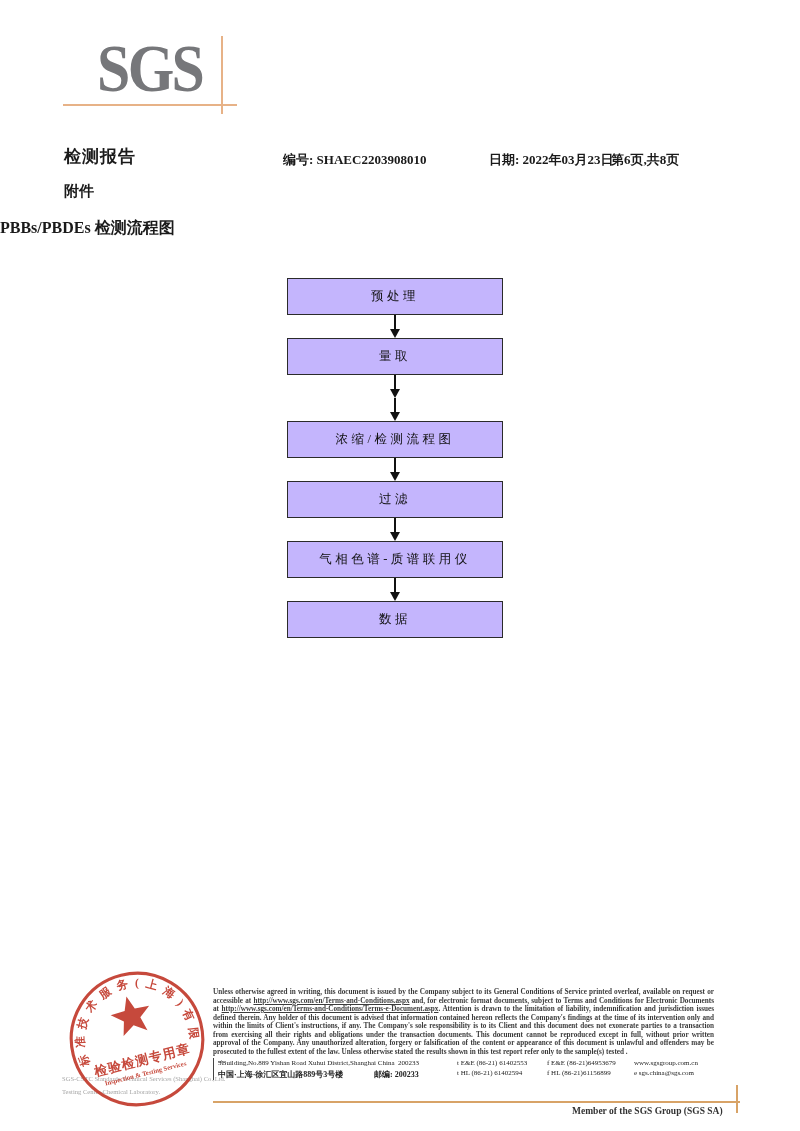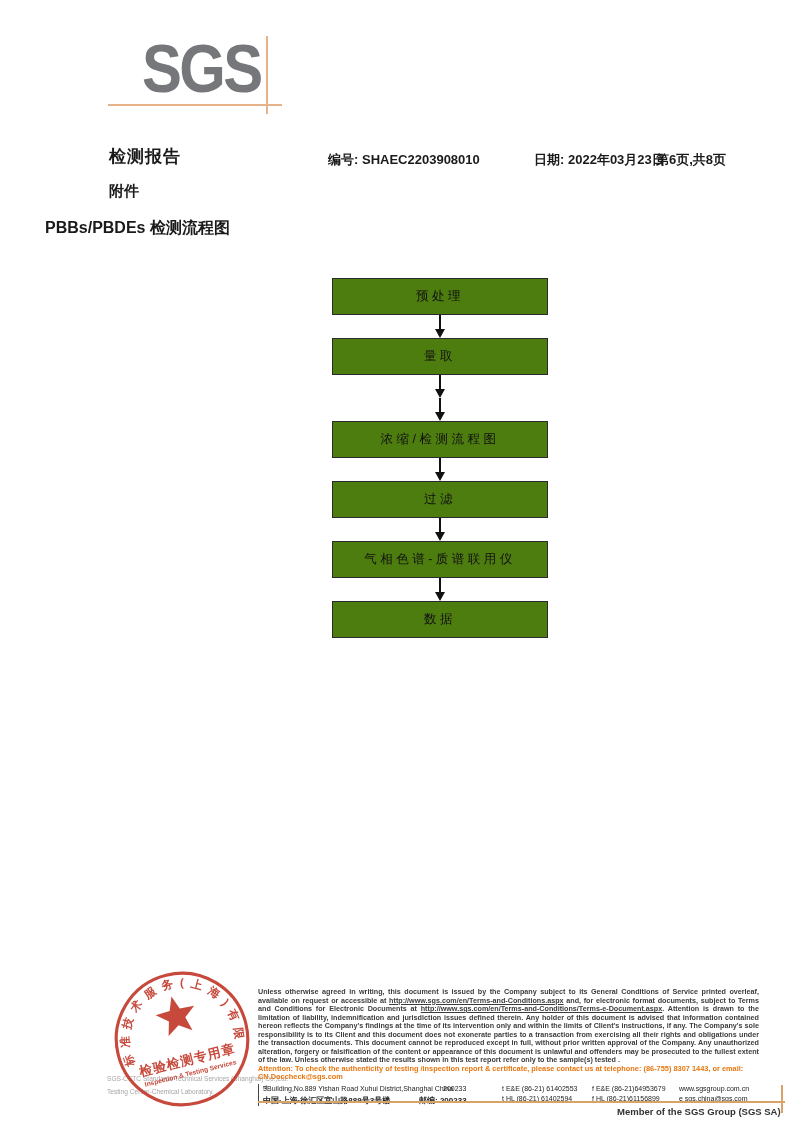--- a/index.html
+++ b/index.html
@@ -1,18 +1,18 @@
 <!DOCTYPE html>
 <html><head>
 <meta charset="utf-8">
 <style>
   html,body{margin:0;padding:0;background:#ffffff;}
   .page{
     position:relative; width:753px; height:1131px; background:#ffffff;
-    font-family:Liberation Sans, sans-serif; color:#1a1a1a; overflow:hidden;margin-left:45px;
+    font-family:Liberation Serif, serif; color:#1a1a1a; overflow:hidden;
   }
   
   .sgs-logo-text{
     position:absolute; left:97px; top:34px; font-size:68px; line-height:1;
     font-weight:bold; color:#76777a; letter-spacing:-3px;
     transform:scaleX(.88); transform-origin:left top;
   }
   .logo-hline{position:absolute; left:63px; top:104px; width:174px; height:2px; background:#e7b287;}
   .logo-vline{position:absolute; left:221px; top:36px; width:2px; height:78px; background:#e7b287;}
   
@@ -20,21 +20,21 @@
   .hdr-item{position:absolute; top:151px; font-size:13px; font-weight:600; white-space:nowrap;text-align:center;}
   .hdr-no{left:283px;} .hdr-date{left:489px;} .hdr-page{left:611px;}
   .attachment{position:absolute; left:64px; top:182px; font-size:15px; font-weight:bold;}
   
   .flow-title{position:absolute; left:0; top:218px; width:800px; text-align:left;
     font-size:16px; font-weight:bold;}
   .flowchart{position:absolute; left:287px; top:278px; width:216px;}
   .flow-box{
     box-sizing:border-box; width:216px; height:37px; border:1.5px solid #2b2b2b;
     display:flex; align-items:center; justify-content:center;
-    font-size:12.5px; letter-spacing:3.5px; color:#111; background:#4d7c0f;
+    font-size:12.5px; letter-spacing:3.5px; color:#111; background:#c4b5fd;
   }
   .flow-arrow{height:23px; display:flex; flex-direction:column; align-items:center;}
   .flow-arrow .shaft{width:2.5px; flex:1; background:#111;}
   .flow-arrow .head{width:0; height:0; border-left:5.5px solid transparent;
     border-right:5.5px solid transparent; border-top:9px solid #111;}
   
   .stamp-company{position:absolute; left:62px; font-size:6.6px; color:#a6a6a6; white-space:nowrap;}
   .stamp-company.l1{top:1075px;} .stamp-company.l2{top:1088px;}
   .stamp{position:absolute; left:64px; top:966px; width:146px; height:146px;
     transform:rotate(-14deg); opacity:.92;}
@@ -139,21 +139,20 @@
     <text font-size="11" font-weight="bold" fill="#c23a2c" text-anchor="middle">
       <textPath href="#sealRing" startOffset="50%" textLength="252" lengthAdjust="spacing">通标标准技术服务(上海)有限公司</textPath>
     </text>
     <polygon fill="#c23a2c" points="70,28 75,41.1 89,41.8 78.1,50.6 81.8,64.2 70,56.5 58.2,64.2 61.9,50.6 51,41.8 65,41.1"></polygon>
     <text x="70" y="95" text-anchor="middle" font-size="12.5" font-weight="bold" fill="#c23a2c" letter-spacing="1">检验检测专用章</text>
     <text x="70" y="106" text-anchor="middle" font-size="6.4" font-weight="bold" fill="#c23a2c">Inspection &amp; Testing Services</text>
   </svg>
 
   <div class="footer-text">
     <p class="disclaimer"><span>Unless otherwise agreed in writing, this document is issued by the Company subject to its General Conditions of Service printed overleaf, available on request or accessible at </span><span class="u">http://www.sgs.com/en/Terms-and-Conditions.aspx</span><span> and, for electronic format documents, subject to Terms and Conditions for Electronic Documents at </span><span class="u">http://www.sgs.com/en/Terms-and-Conditions/Terms-e-Document.aspx</span><span>. Attention is drawn to the limitation of liability, indemnification and jurisdiction issues defined therein. Any holder of this document is advised that information contained hereon reflects the Company's findings at the time of its intervention only and within the limits of Client's instructions, if any. The Company's sole responsibility is to its Client and this document does not exonerate parties to a transaction from exercising all their rights and obligations under the transaction documents. This document cannot be reproduced except in full, without prior written approval of the Company. Any unauthorized alteration, forgery or falsification of the content or appearance of this document is unlawful and offenders may be prosecuted to the fullest extent of the law. Unless otherwise stated the results shown in this test report refer only to the sample(s) tested .</span></p>
-    <p class="attention">Attention: To check the authenticity of testing /inspection report &amp; certificate, please contact us at telephone: (86-755) 8307 1443, or email: CN.Doccheck@sgs.com</p>
     <div class="addr">
       <span class="r1 c-addr"><span>3</span><sup>rd</sup><span>Building,No.889 Yishan Road Xuhui District,Shanghai China</span></span>
       <span class="r1 c-pc">200233</span>
       <span class="r1 c-tel">t E&amp;E (86-21) 61402553</span>
       <span class="r1 c-fax">f E&amp;E (86-21)64953679</span>
       <span class="r1 c-net">www.sgsgroup.com.cn</span>
       <span class="r2 c-addr cn">中国·上海·徐汇区宜山路889号3号楼</span>
       <span class="r2 c-pc cn" style="left:160px;">邮编: 200233</span>
       <span class="r2 c-tel">t HL (86-21) 61402594</span>
       <span class="r2 c-fax">f HL (86-21)61156899</span>

